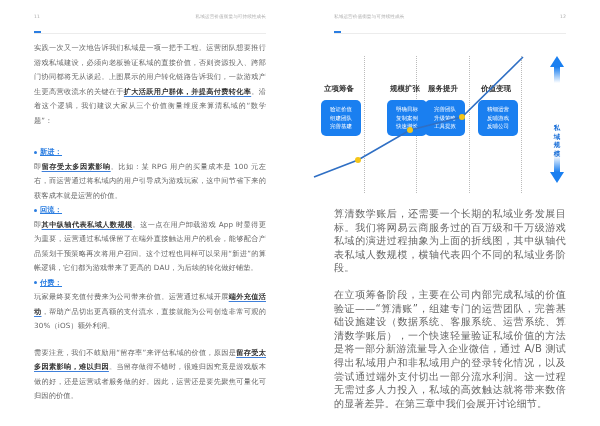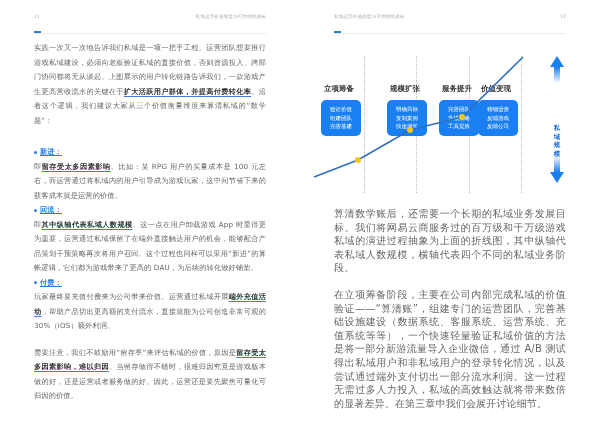--- a/index.html
+++ b/index.html
@@ -84,21 +84,21 @@
     </div>
   </div>
   <div class="stage" style="left:80px;">
     <div class="stage-title">规模扩张</div>
     <div class="stage-box">
       <div>明确目标</div>
       <div>复制案例</div>
       <div>快速增长</div>
     </div>
   </div>
-  <div class="stage" style="left:132px;">
+  <div class="stage" style="left:118px;">
     <div class="stage-title">服务提升</div>
     <div class="stage-box">
       <div>完善团队</div>
       <div>升级策略</div>
       <div>工具提效</div>
     </div>
   </div>
   <div class="stage" style="left:171px;">
     <div class="stage-title">价值变现</div>
     <div class="stage-box">
@@ -137,14 +137,14 @@
       <div>私</div>
       <div>域</div>
       <div>规</div>
       <div>模</div>
     </div>
 </div>
 
 <div class="body-text" style="left:334px; top:207px; font-size:10px; line-height:13.6px;">
   <p>算清数学账后，还需要一个长期的私域业务发展目标。我们将网易云商服务过的百万级和千万级游戏私域的演进过程抽象为上面的折线图，其中纵轴代表私域人数规模，横轴代表四个不同的私域业务阶段。</p>
   <div class="gap" style="height:13px;"></div>
-  <p>在立项筹备阶段，主要在公司内部完成私域的价值验证——“算清账”，组建专门的运营团队，完善基础设施建设（数据系统、客服系统、运营系统、充值系统等等），一个快速轻量验证私域价值的方法是将一部分新游流量导入企业微信，通过 A/B 测试得出私域用户和非私域用户的登录转化情况，以及尝试通过端外支付切出一部分流水利润。这一过程无需过多人力投入，私域的高效触达就将带来数倍的显著差异。在第三章中我们会展开讨论细节。</p>
+  <p>在立项筹备阶段，主要在公司内部完成私域的价值验证——“算清账”，组建专门的运营团队，完善基础设施建设（数据系统、客服系统、运营系统、算清数学账后），一个快速轻量验证私域价值的方法是将一部分新游流量导入企业微信，通过 A/B 测试得出私域用户和非私域用户的登录转化情况，以及尝试通过端外支付切出一部分流水利润。这一过程无需过多人力投入，私域的高效触达就将带来数倍的显著差异。在第三章中我们会展开讨论细节。</p>
 </div>
 
 </body></html>

